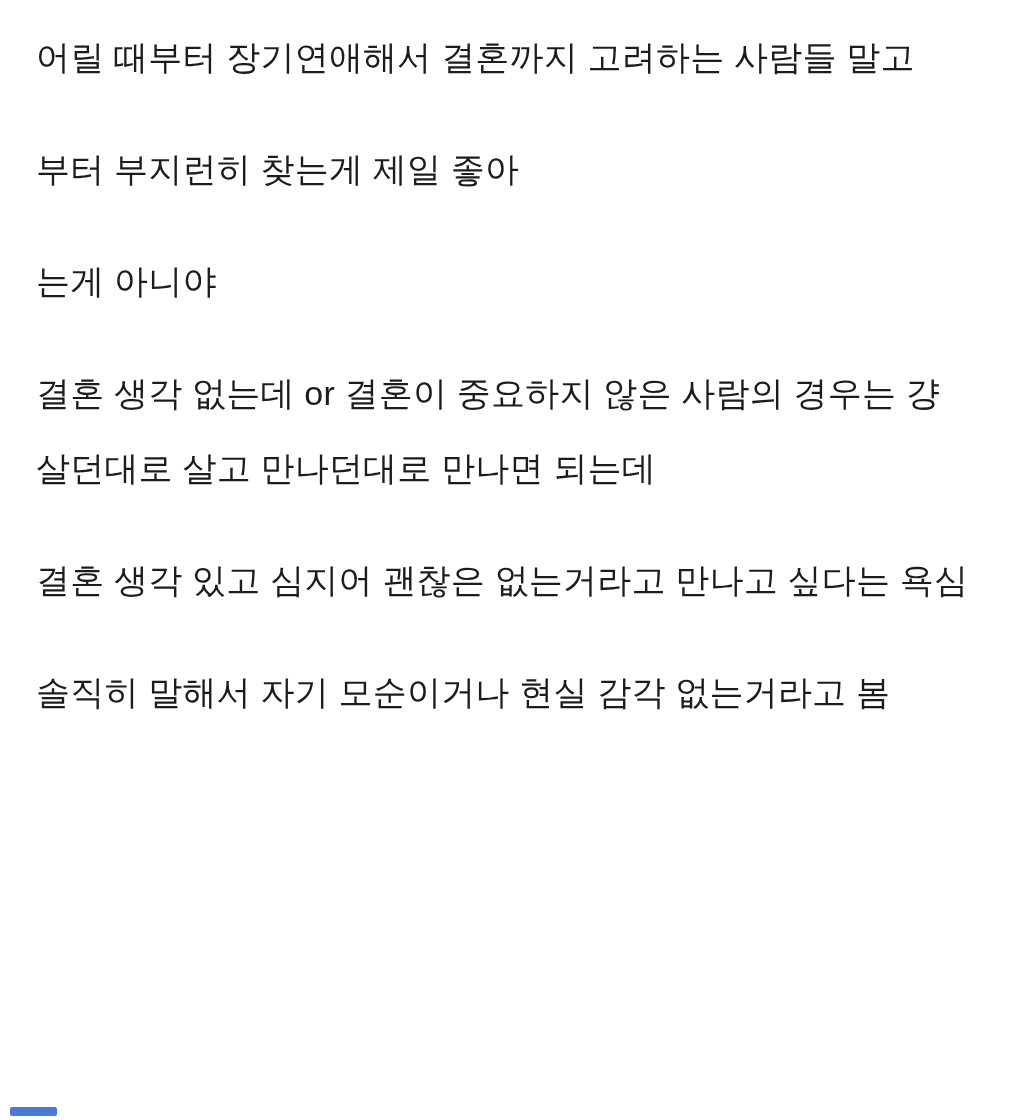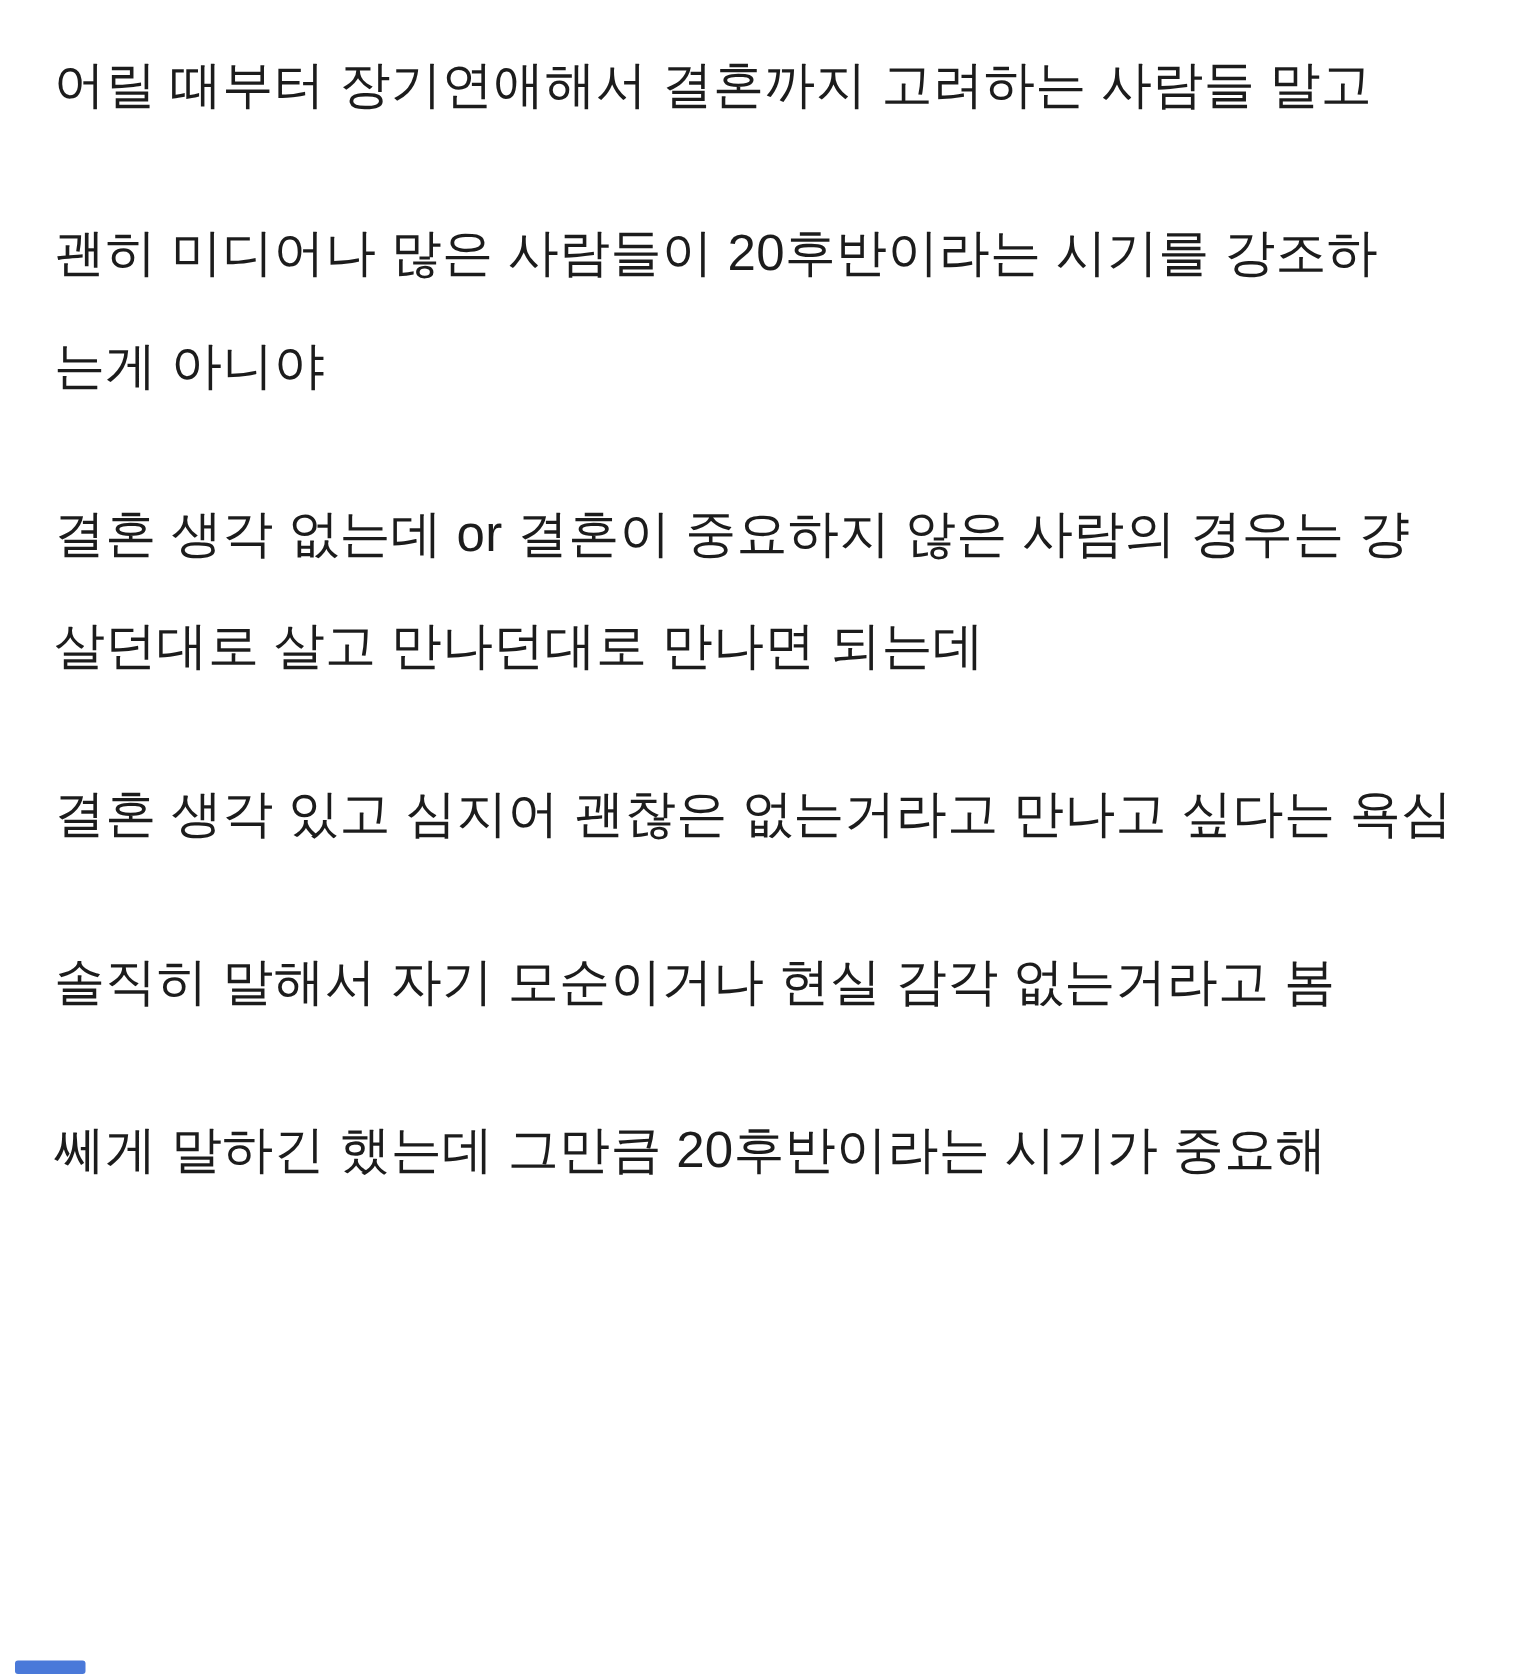--- a/index.html
+++ b/index.html
@@ -41,39 +41,36 @@
 </head>
 <body>
 
 <div class="post">
 
   <div class="para">
     <div class="line">어릴 때부터 장기연애해서 결혼까지 고려하는 사람들 말고</div>
   </div>
 
   <div class="para">
+    <div class="line">부터 부지런히 찾는게 제일 좋아</div>
   </div>
 
   <div class="para">
-    <div class="line">괜히 미디어나 많은 사람들이 20후반이라는 시기를 강조하</div>
     <div class="line">는게 아니야</div>
   </div>
 
   <div class="para">
     <div class="line">결혼 생각 없는데 or 결혼이 중요하지 않은 사람의 경우는 걍</div>
     <div class="line">살던대로 살고 만나던대로 만나면 되는데</div>
   </div>
 
   <div class="para">
     <div class="line">결혼 생각 있고 심지어 괜찮은 없는거라고 만나고 싶다는 욕심</div>
   </div>
 
   <div class="para">
     <div class="line">솔직히 말해서 자기 모순이거나 현실 감각 없는거라고 봄</div>
   </div>
 
-  <div class="para">
-    <div class="line">쎄게 말하긴 했는데 그만큼 20후반이라는 시기가 중요해</div>
-  </div>
 
   <div class="scroll-bar"></div>
 
 </div>
 
 </body></html>

